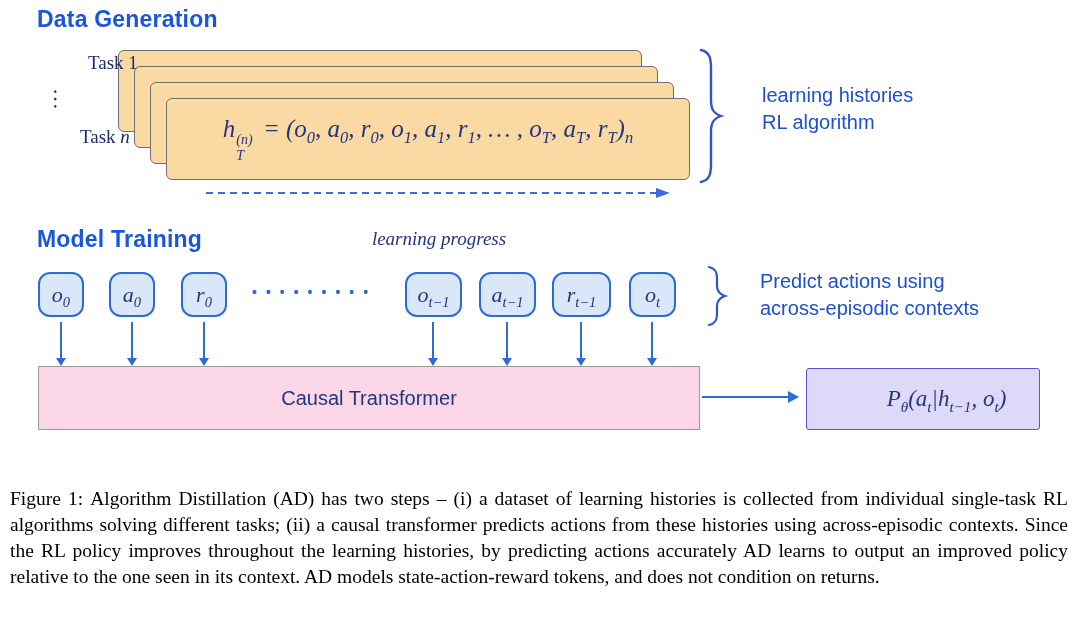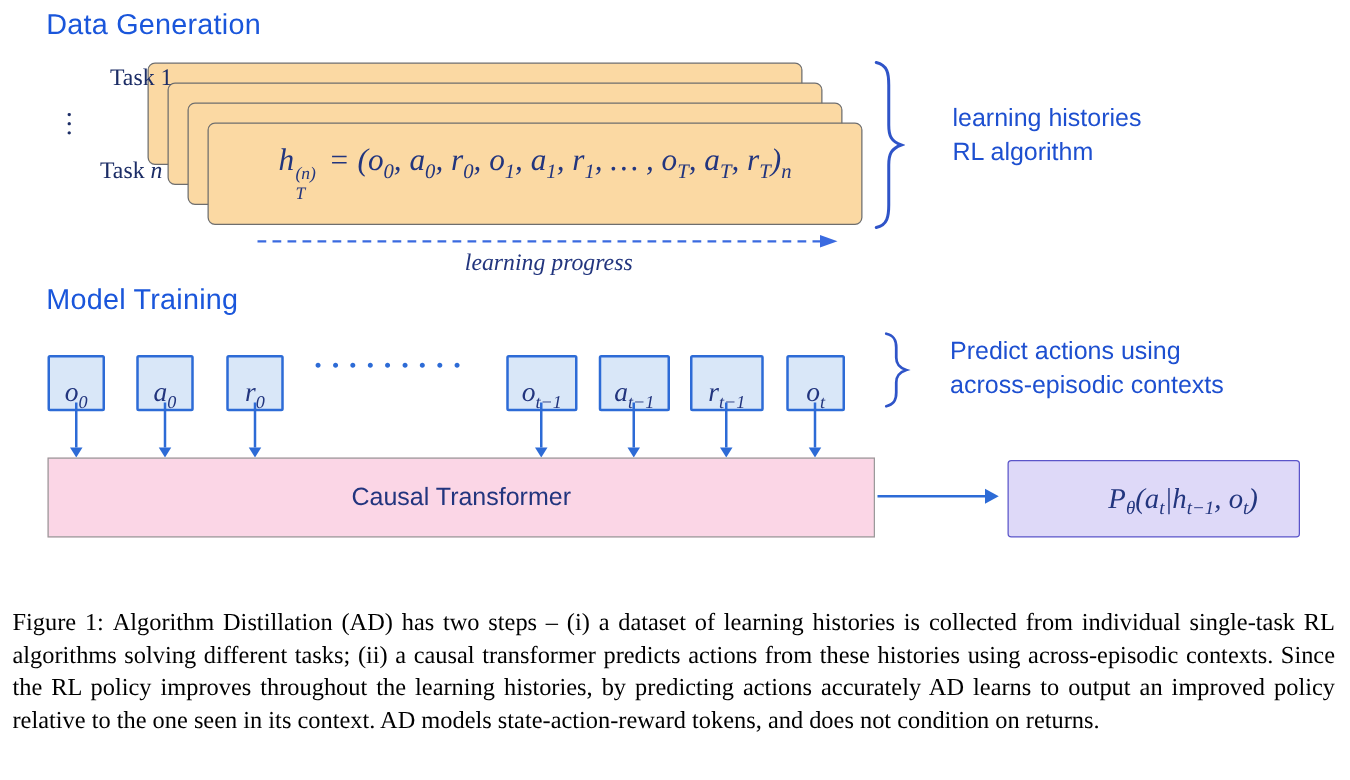--- a/index.html
+++ b/index.html
@@ -16,21 +16,21 @@
     --purple-fill:#ded9f8;
     --purple-border:#5b55c9;
   }
   html,body{margin:0;padding:0;}
   body{
     width:1080px;height:624px;background:#ffffff;overflow:hidden;position:relative;
     font-family:"Liberation Sans",sans-serif;
   }
   .abs{position:absolute;}
   .heading{
-    position:absolute;font-weight:400;font-size:23px;color:var(--heading-blue);
+    position:absolute;font-weight:700;font-size:23px;color:var(--heading-blue);
     letter-spacing:.2px;
   }
   
   .card{
     position:absolute;width:522px;height:80px;background:var(--card-orange);
     border:1.5px solid var(--card-border);border-radius:6px;
   }
   .card-front{display:flex;align-items:center;justify-content:center;}
   .math{
     font-family:"Liberation Serif",serif;font-style:italic;color:var(--navy);
@@ -48,26 +48,26 @@
   .task-label i{font-family:"Liberation Serif",serif;}
   .vdots{
     position:absolute;font-family:"Liberation Serif",serif;font-size:22px;color:#1c2d66;
     transform:rotate(90deg);transform-origin:center;
   }
   .brace-label{
     position:absolute;color:var(--label-blue);font-size:20px;line-height:27px;
   }
   .progress-label{
     position:absolute;font-family:"Liberation Serif",serif;font-style:italic;
-    font-size:19px;color:var(--navy);text-align:center;
+    font-size:19px;color:var(--navy);text-align:center;margin-top:28px;
   }
   .token{
-    position:absolute;top:284px;height:45px;background:var(--token-fill);
-    border:2px solid var(--token-border);border-radius:2px;
-    display:flex;align-items:flex-end;justify-content:center;box-sizing:border-box;
+    position:absolute;top:272px;height:45px;background:var(--token-fill);
+    border:2px solid var(--token-border);border-radius:12px;
+    display:flex;align-items:center;justify-content:center;box-sizing:border-box;
   }
   .token .math{font-size:22px;}
   .ellipsis{
     position:absolute;color:var(--arrow-blue);font-size:14px;letter-spacing:9px;
     font-weight:700;
   }
   .down-arrow{
     position:absolute;top:322px;width:2px;height:36px;background:var(--arrow-blue);
   }
   .down-arrow::after{

